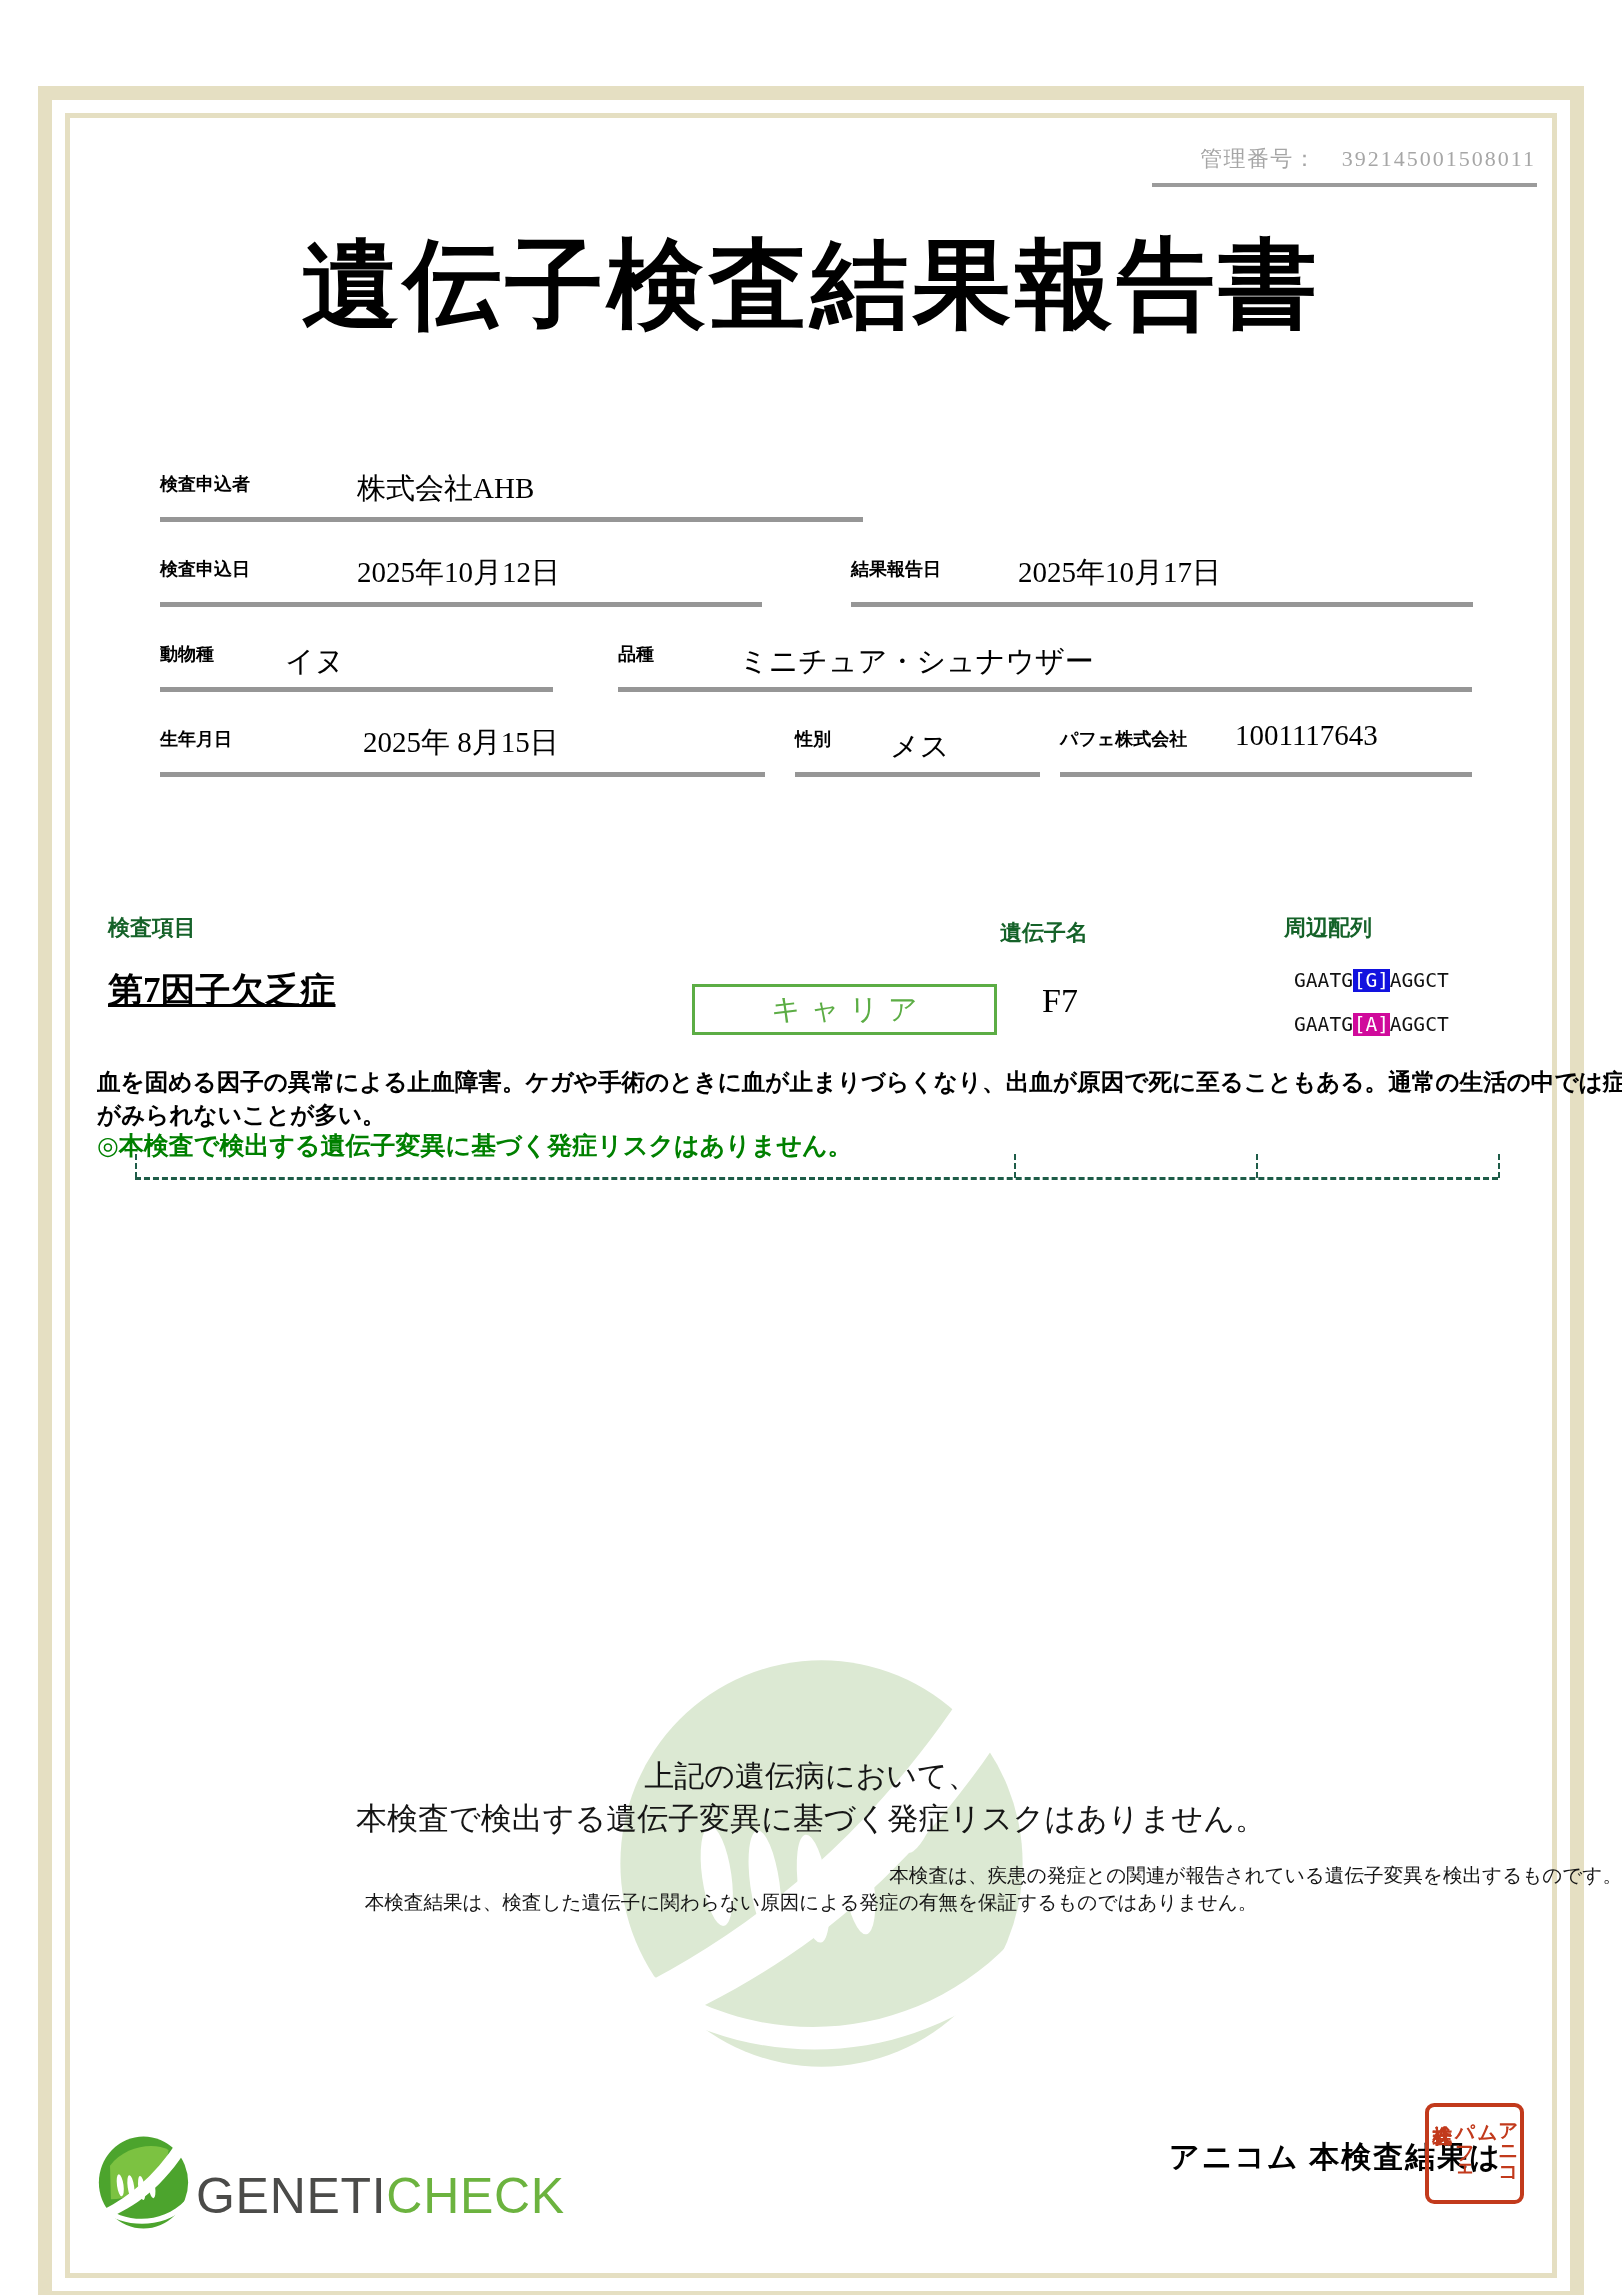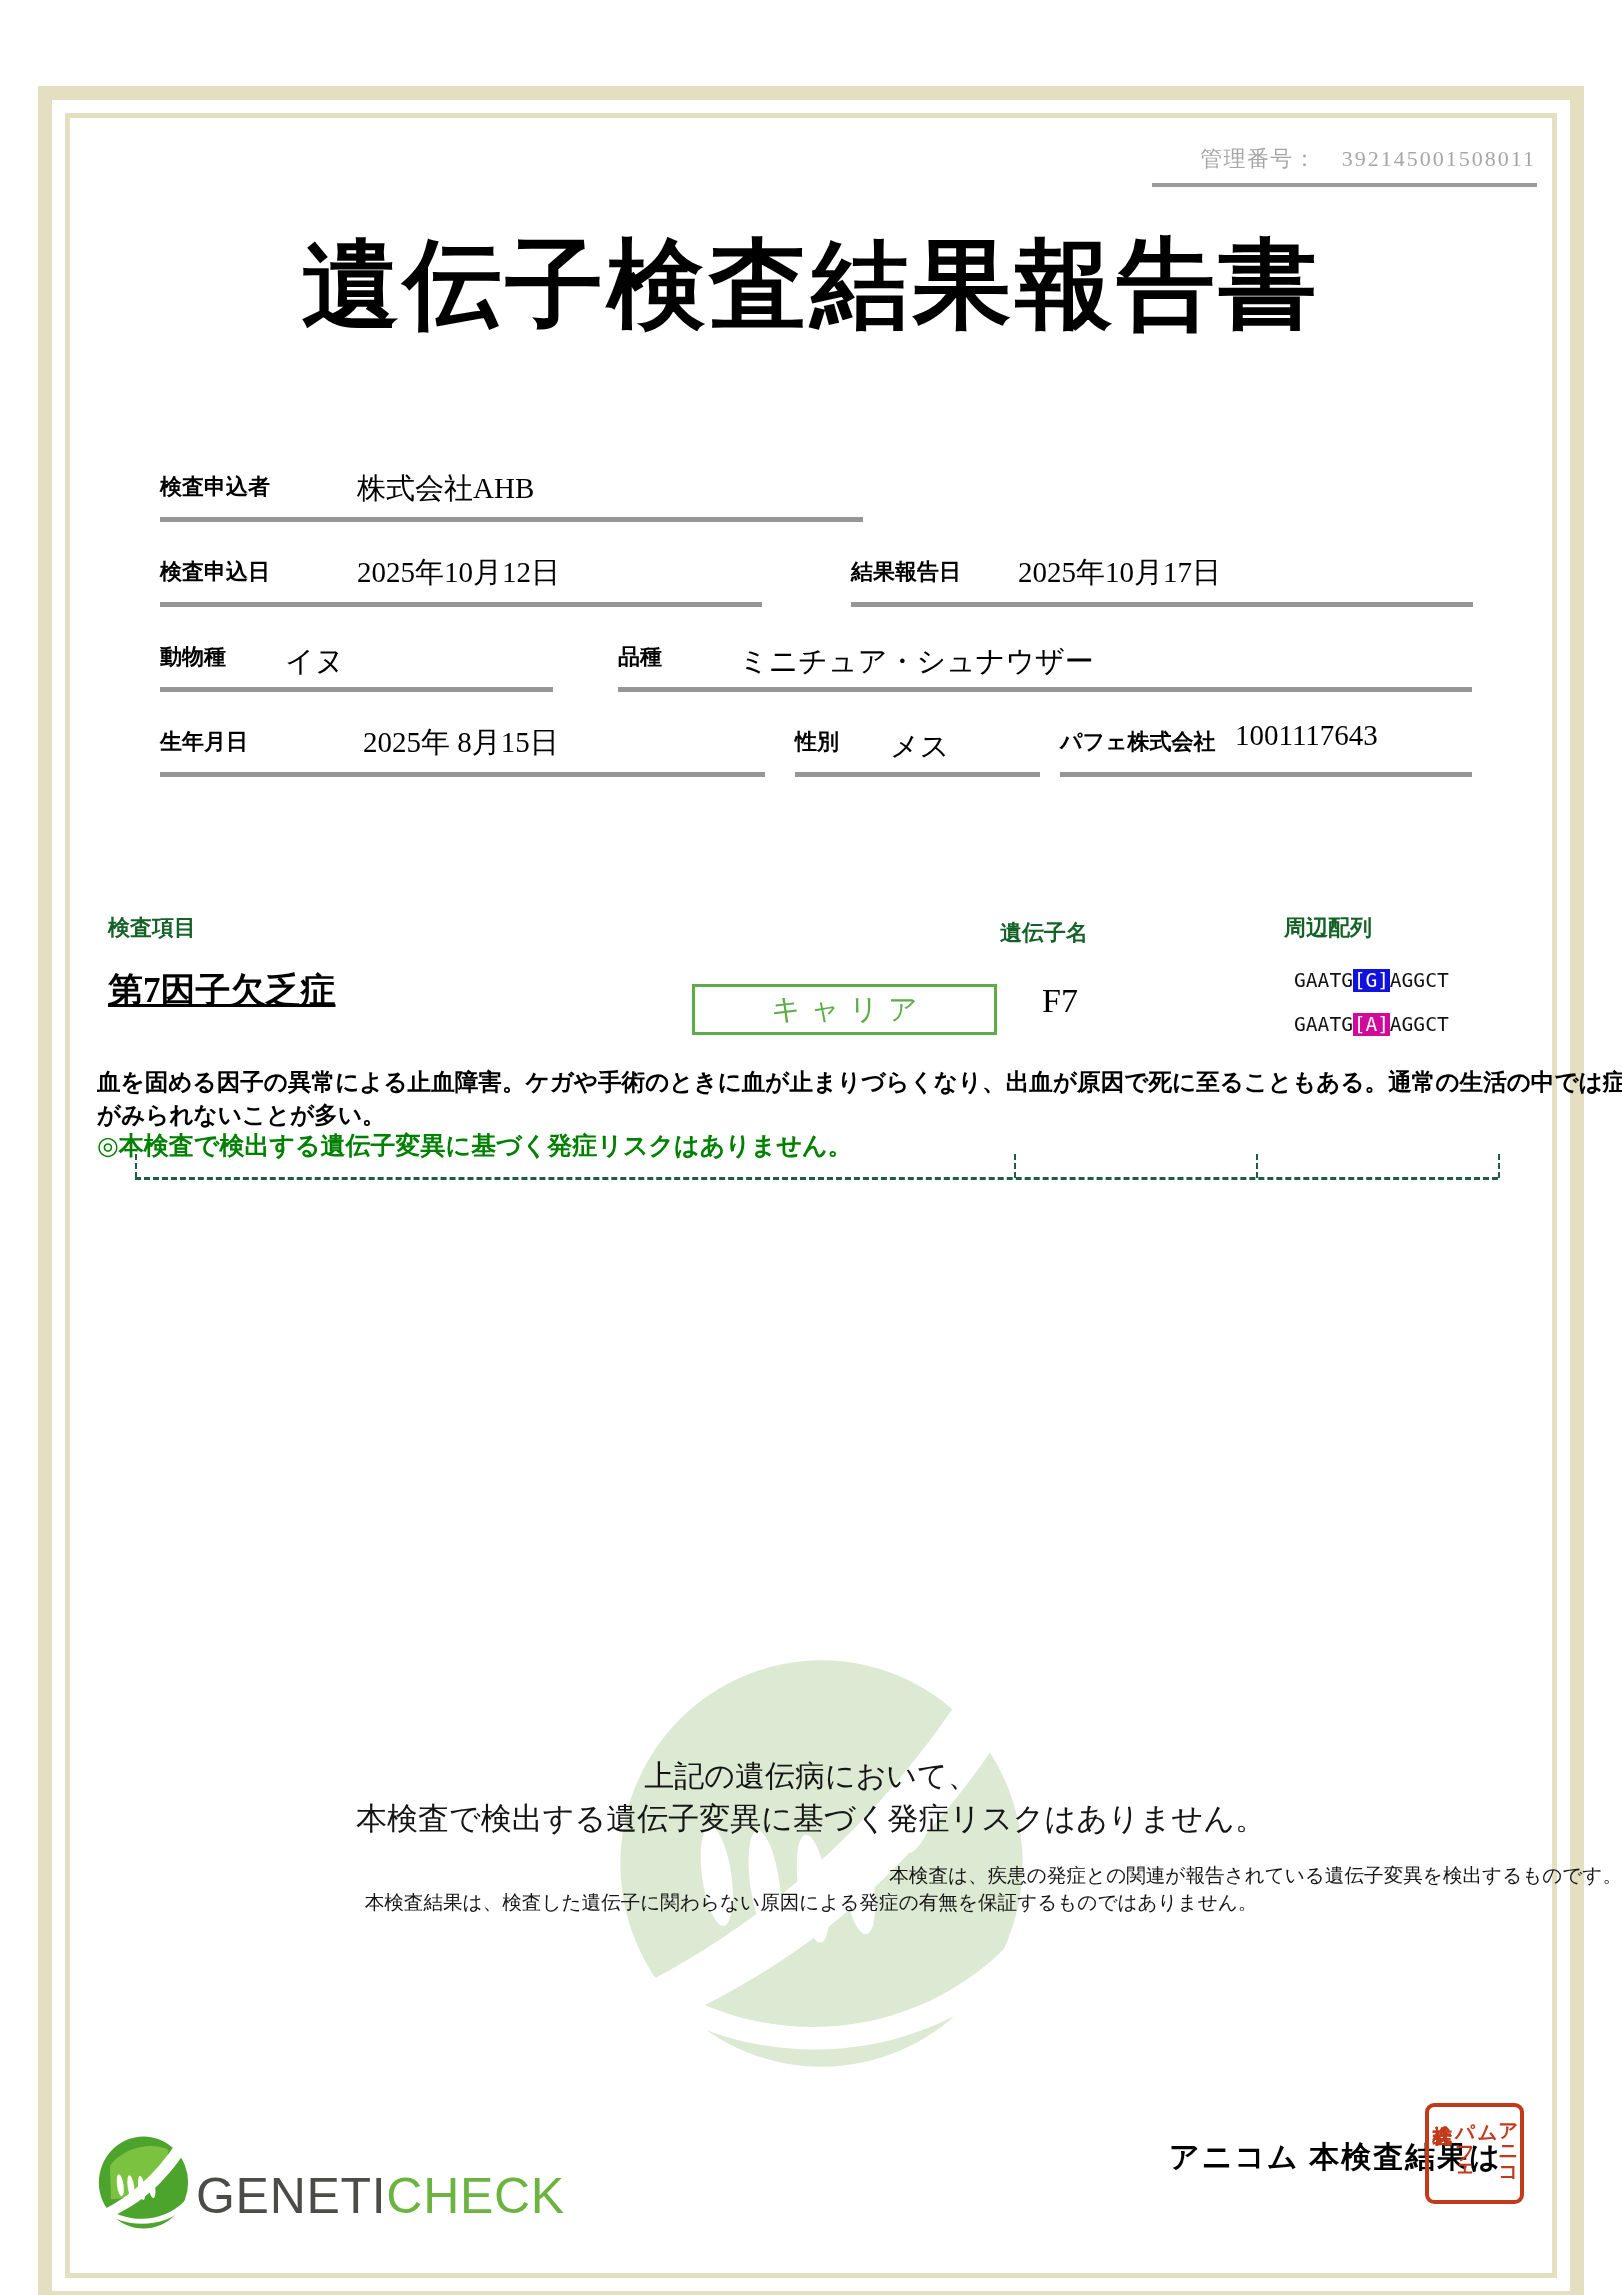--- a/index.html
+++ b/index.html
@@ -29,21 +29,21 @@
   
   .mgmt{position:absolute;top:96px;right:86px;font-size:22px;color:var(--mgmt-gray);letter-spacing:1.3px;}
   .mgmt .num{margin-left:25px;letter-spacing:2px;}
   .mgmt-rule{position:absolute;top:135px;right:85px;width:385px;height:3.9px;background:#9B9B9B;}
 
   
   .title{position:absolute;top:175px;left:0;width:100%;text-align:center;
     font-size:98px;font-weight:600;letter-spacing:3.9px;line-height:124px;}
 
   
-  .lab{position:absolute;font-size:22px;font-weight:bold;white-space:nowrap;}
+  .lab{position:absolute;font-size:18px;font-weight:bold;white-space:nowrap;}
   .val{position:absolute;font-size:29px;white-space:nowrap;}
   .rule{position:absolute;height:4.6px;background:var(--underline-gray);}
 
   
   .col-head{position:absolute;font-size:22px;font-weight:bold;color:var(--accent-green-dark);white-space:nowrap;}
   .disease{position:absolute;left:108px;top:919px;font-size:35px;font-weight:bold;white-space:nowrap;text-decoration:underline;}
   .carrier-box{position:absolute;left:692px;top:936px;width:305px;height:51px;box-sizing:border-box;
     border:3.3px solid var(--accent-green);display:flex;align-items:center;justify-content:center;}
   .carrier-box span{color:var(--accent-green);font-size:29px;letter-spacing:9.2px;padding-left:9.2px;}
   .gene{position:absolute;left:1042px;top:934px;font-size:34px;}

